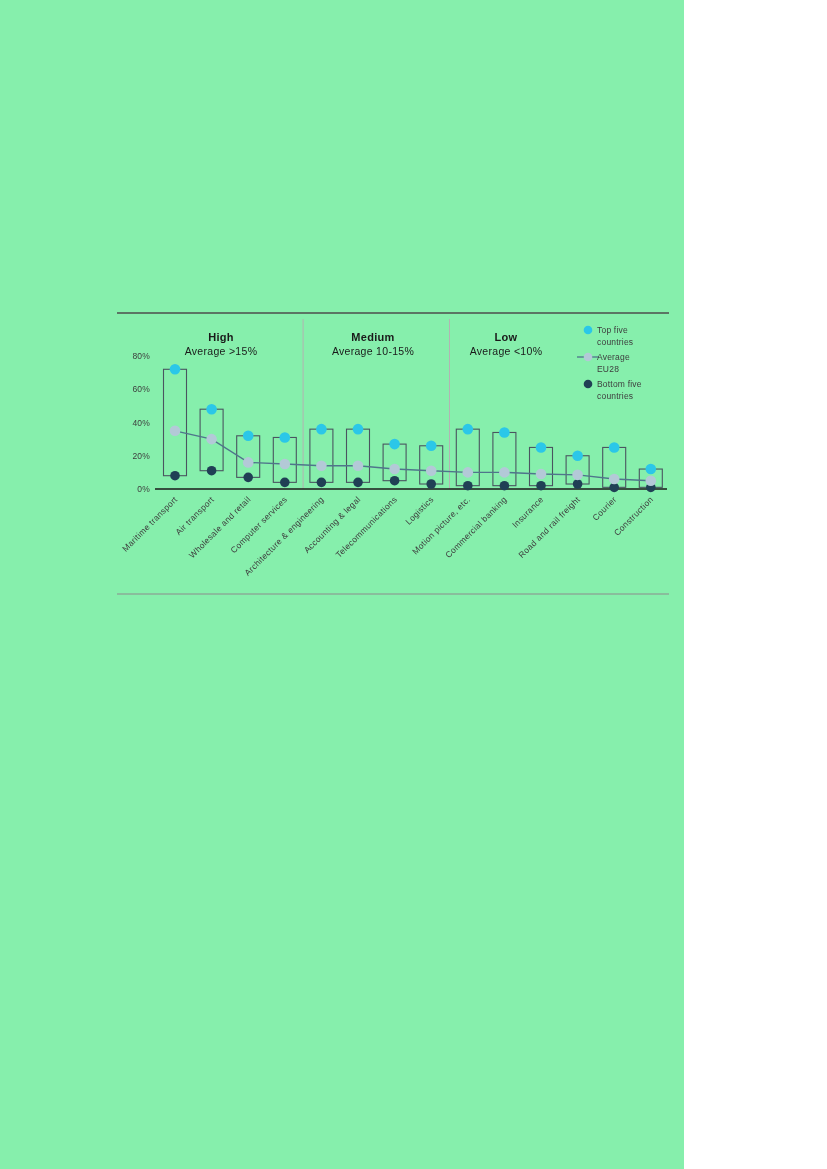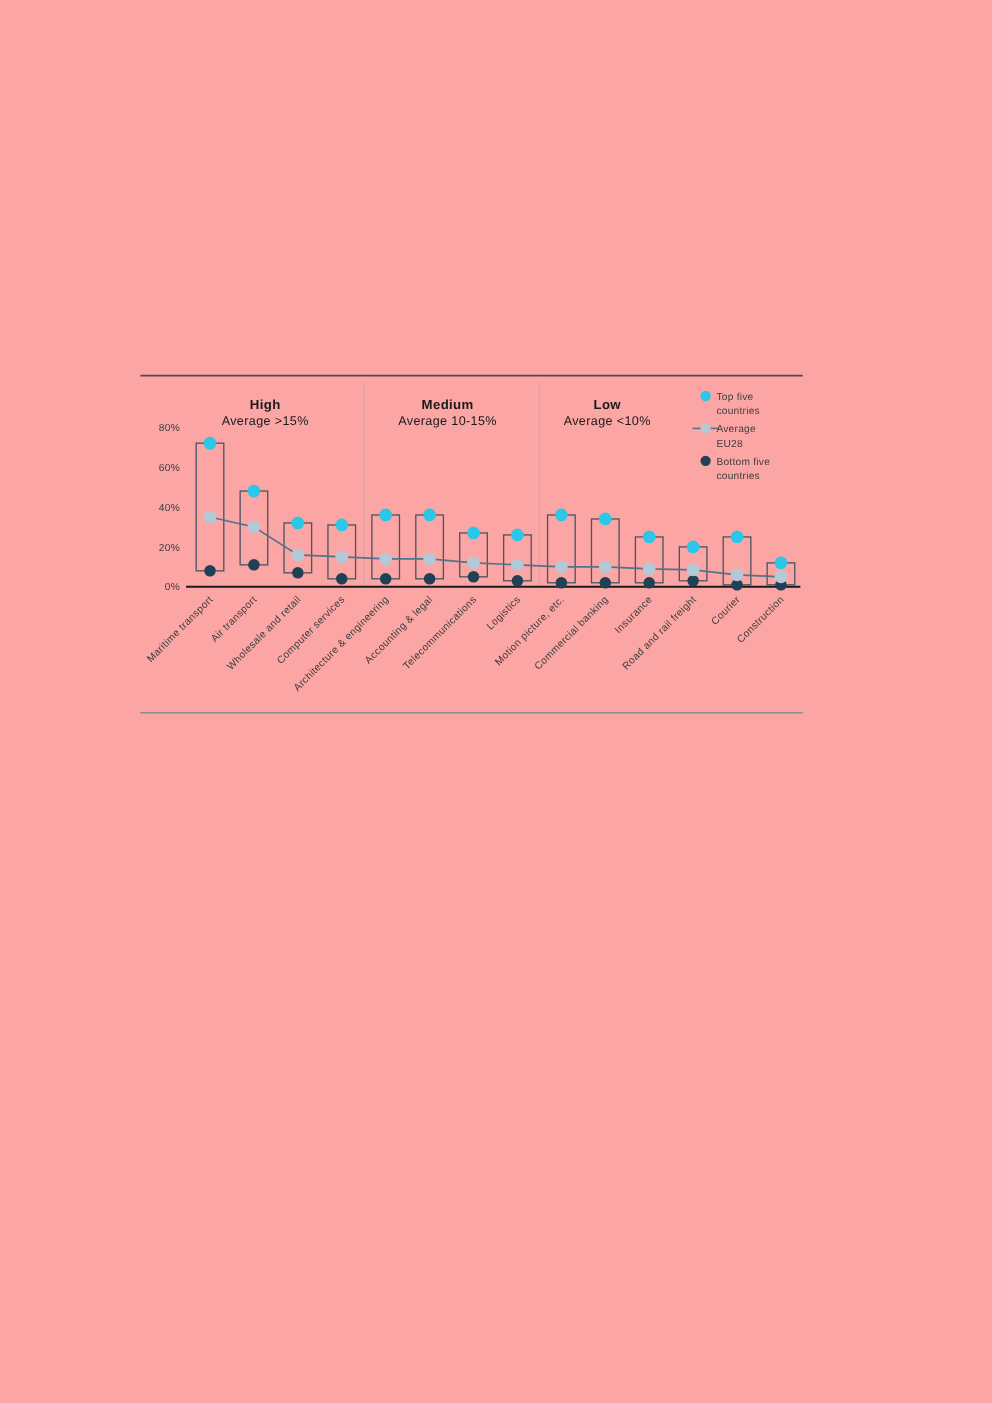--- a/index.html
+++ b/index.html
@@ -1,19 +1,19 @@
 <!DOCTYPE html>
 <html><head>
 <meta charset="utf-8">
 <style>
   html,body{margin:0;padding:0;background:#ffffff;}
   .page{
     position:relative;
-    width:827px;height:1169px;
-    background:#fca5a5;
+    width:684px;height:1169px;
+    background:#86efac;
     overflow:hidden;
     font-family:"Liberation Sans","DejaVu Sans",sans-serif;
   }
   svg{position:absolute;left:0;top:0;}
   svg text{fill:#3d3d3d;}
   .sec-label{font-size:11px;font-weight:bold;fill:#1a1a1a;letter-spacing:.3px;}
   .sec-sub{font-size:10.5px;fill:#1a1a1a;letter-spacing:.3px;}
   .tick{font-size:8.5px;fill:#3d3d3d;letter-spacing:.2px;}
   .cat{font-size:8.5px;fill:#3d3d3d;letter-spacing:.3px;}
   .leg{font-size:8.5px;fill:#3d3d3d;letter-spacing:.2px;}

